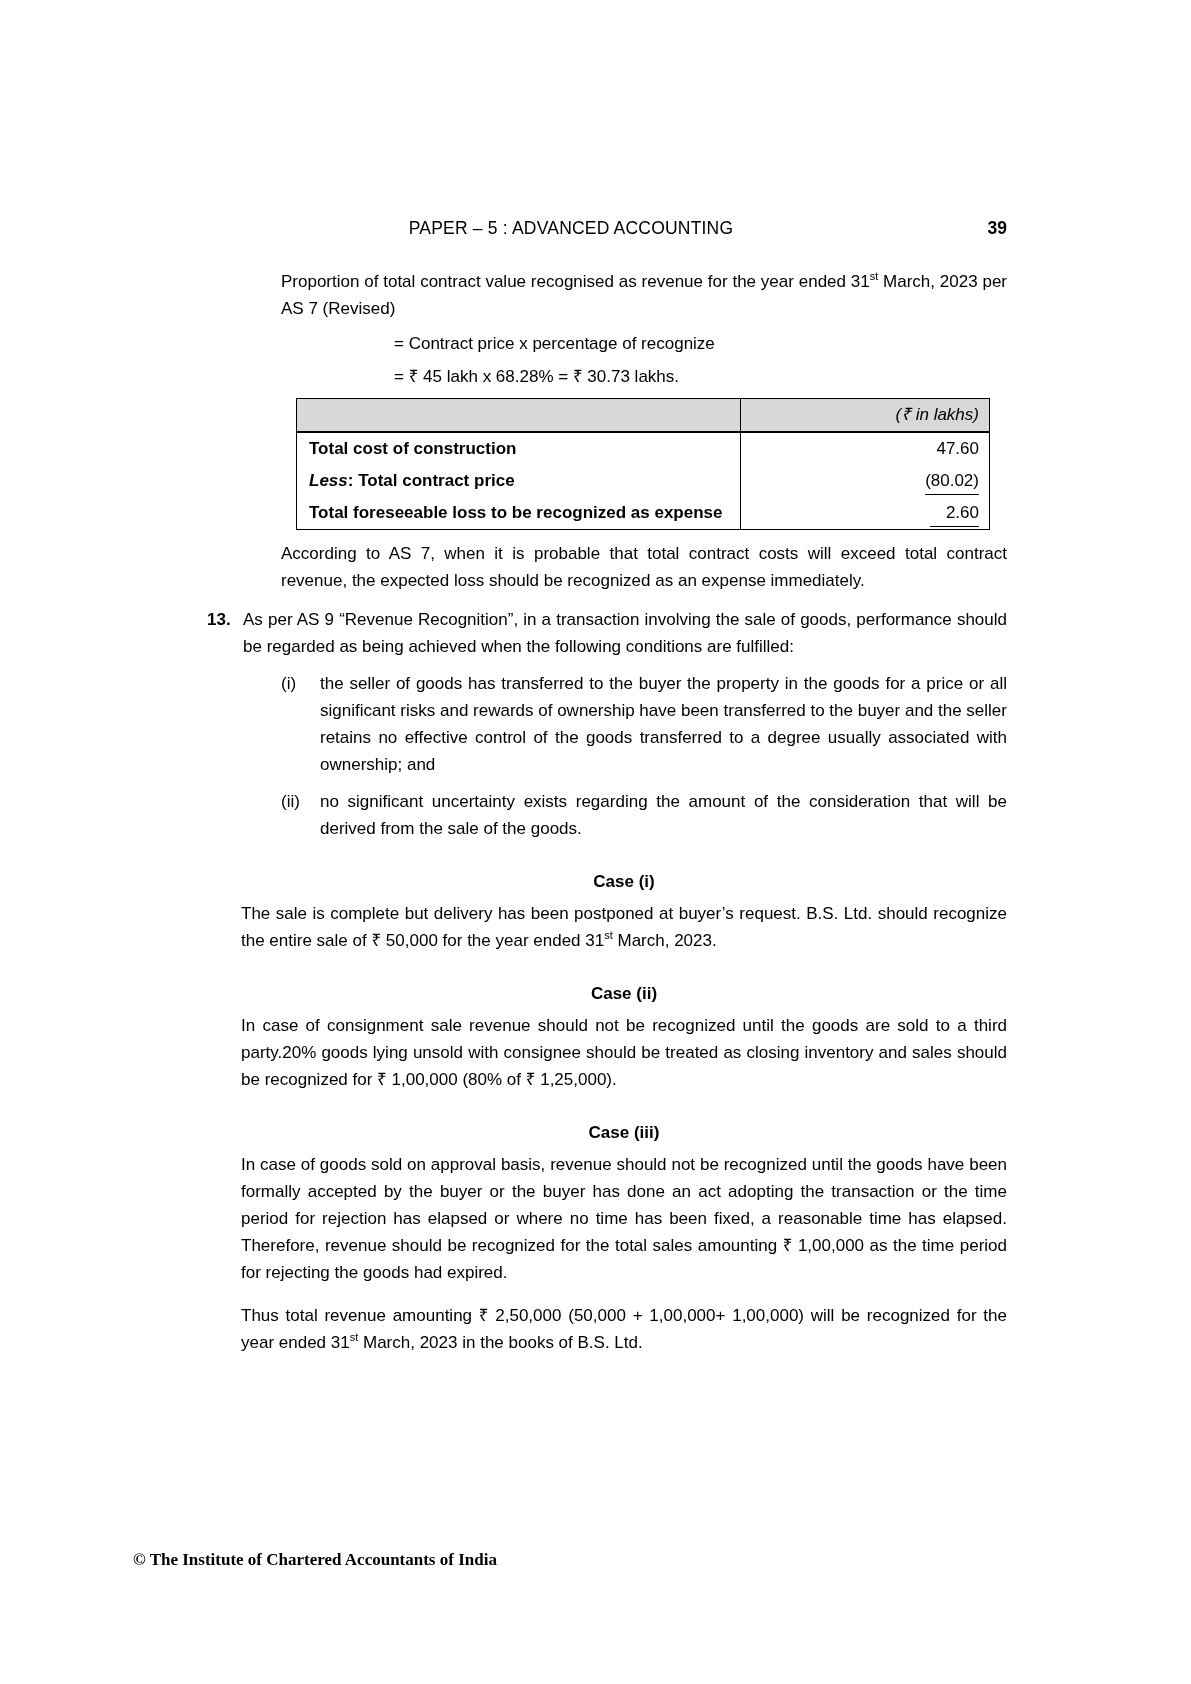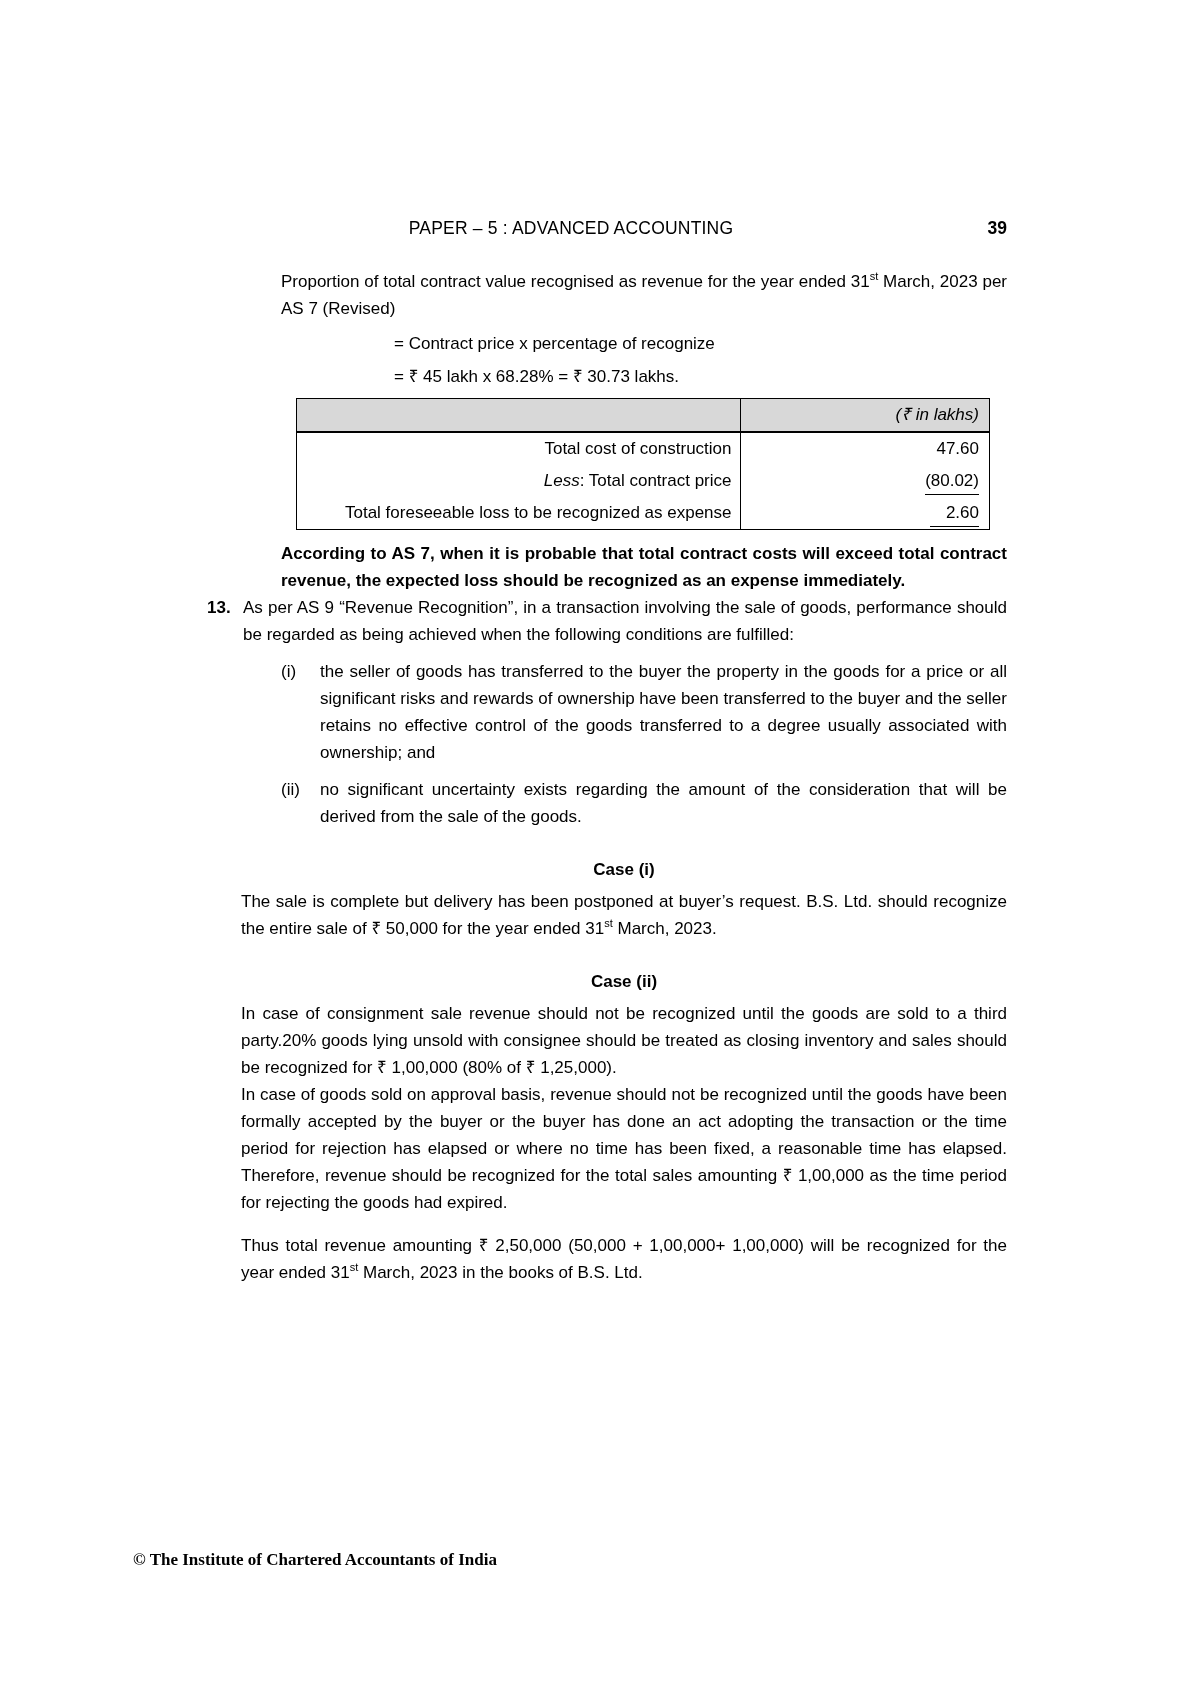--- a/index.html
+++ b/index.html
@@ -35,31 +35,31 @@
   table.loss td { vertical-align: middle; }
   .col-label { width: 64%; }
   .col-value { width: 36%; }
   tr.thead td {
     background: #d8d8d8;
     border: 1.5px solid #000;
     border-bottom: 2px solid #000;
     height: 33px;
   }
   tr.thead td.value-cell { font-style: italic; }
-  td.label-cell { padding-left: 12px; padding-right: 8px; text-align: right; }
+  td.label-cell { padding-left: 12px; padding-right: 8px; text-align: left; font-weight: bold; }
   td.value-cell { padding-right: 10px; text-align: right; }
   tr.tbody td { border: 1.5px solid #000; border-top: none; }
   tr.tbody td .row-line { display: block; height: 32px; line-height: 32px; }
   .ital { font-style: italic; }
   span.u { border-bottom: 1.6px solid #000; display: inline-block; line-height: 24px; height: 26px; }
   span.u.pad { padding-left: 16px; }
 
-  .as7-note { margin-top: 10px; font-weight: bold; }
+  .as7-note { margin-top: 10px; }
 
-  .numbered-item { position: relative; }
+  .numbered-item { position: relative; margin-top: 12px; }
   .item-num { position: absolute; left: 207px; top: 0; font-weight: bold; }
   .item-body { margin-left: 243px; margin-right: 184px; }
 
   .condition { position: relative; margin-top: 10px; }
   .cond-marker { position: absolute; left: 281px; top: 0; }
   .cond-body { margin-left: 320px; margin-right: 184px; }
 
   .case-heading { margin-top: 26px; margin-bottom: 5px; font-weight: bold; text-align: center; }
   .case-para { }
 
@@ -129,20 +129,21 @@
       <span class="cond-marker">(ii)</span>
       <p class="cond-body just">no significant uncertainty exists regarding the amount of the consideration that will be derived from the sale of the goods.</p>
     </div>
 
     <p class="indent-b case-heading">Case (i)</p>
     <p class="indent-b just case-para"><span>The sale is complete but delivery has been postponed at buyer’s request. B.S. Ltd. should recognize the entire sale of ₹ 50,000 for the year ended 31</span><sup class="st">st</sup><span> March, 2023.</span></p>
 
     <p class="indent-b case-heading">Case (ii)</p>
     <p class="indent-b just case-para"><span>In case of consignment sale revenue should not be recognized until the goods are sold to a third party.20% goods lying unsold with consignee should be treated as closing inventory and sales should be recognized for ₹ 1,00,000 (80% of ₹ 1,25,000).</span><sup class="st"></sup><span></span></p>
 
+    <p class="indent-b case-heading">Case (iii)</p>
     <p class="indent-b just case-para"><span>In case of goods sold on approval basis, revenue should not be recognized until the goods have been formally accepted by the buyer or the buyer has done an act adopting the transaction or the time period for rejection has elapsed or where no time has been fixed, a reasonable time has elapsed. Therefore, revenue should be recognized for the total sales amounting ₹ 1,00,000 as the time period for rejecting the goods had expired.</span><sup class="st"></sup><span></span></p>
 
     <p class="indent-b just closing-para"><span>Thus total revenue amounting ₹ 2,50,000 (50,000 + 1,00,000+ 1,00,000) will be recognized for the year ended 31</span><sup class="st">st</sup><span> March, 2023 in the books of B.S. Ltd.</span></p>
 
   </div>
 
   <div class="doc-footer">© The Institute of Chartered Accountants of India</div>
 
 </div>
 

